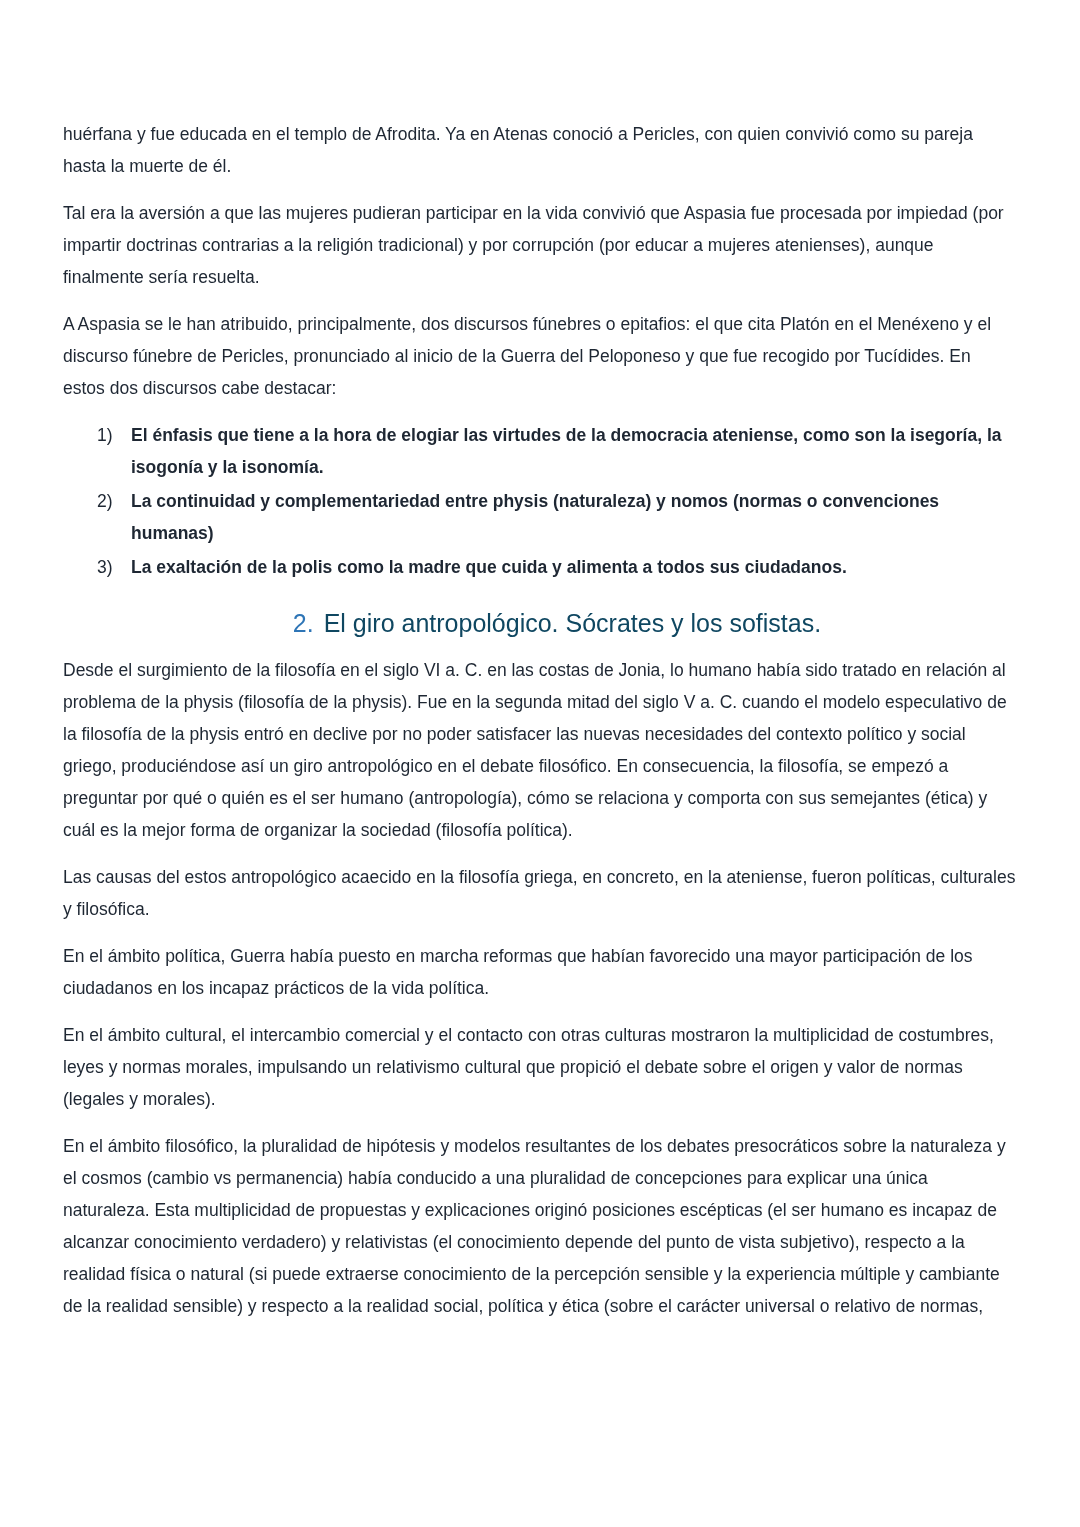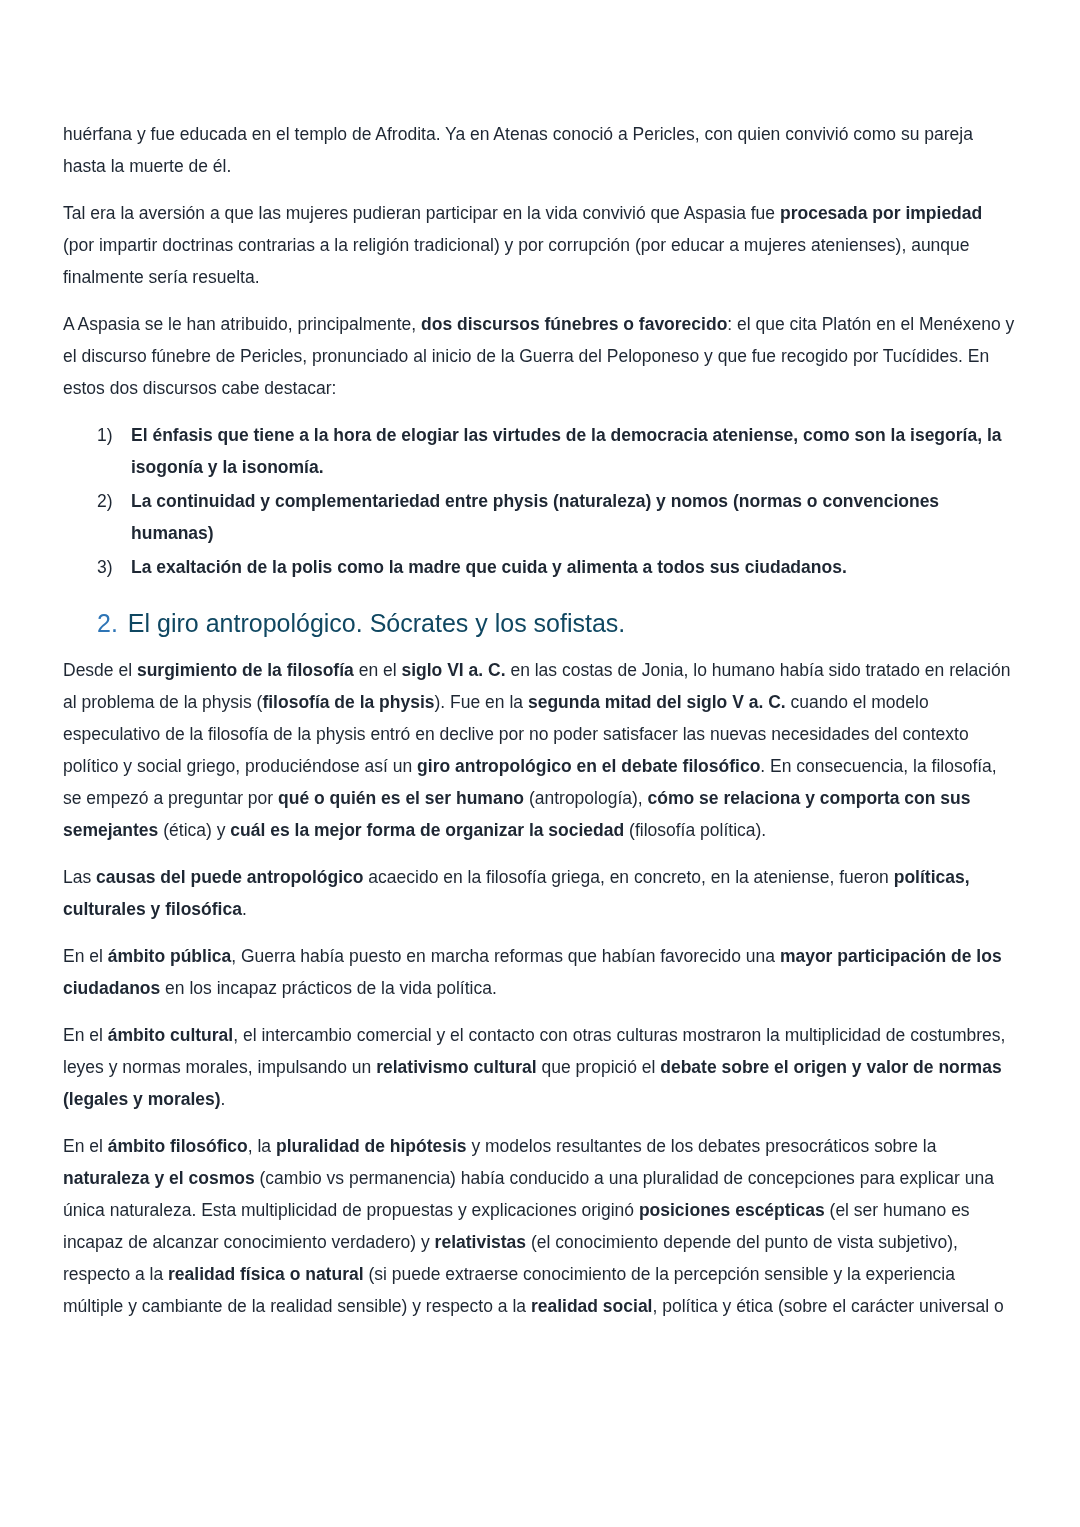--- a/index.html
+++ b/index.html
@@ -23,21 +23,21 @@
     font-family:"Liberation Sans", sans-serif;
     font-size:17.5px;
     line-height:32px;
     color:var(--body-text);
   }
   .para{
     margin:0 0 15px 0;
     text-align:left;
   }
   .para strong, .li-text strong{
-    font-weight:700;
+    font-weight:400;
   }
   .num-list{
     list-style:none;
     margin:0 0 10px 0;
     padding:0;
   }
   .list-item{
     display:flex;
     margin:0 0 2px 34px;
   }
@@ -47,39 +47,40 @@
   .li-text{
     flex:1;
     font-weight:bold;
   }
   .heading{
     margin:22px 0 13px 34px;
     font-size:25px;
     line-height:36px;
     font-weight:400;
     color:var(--heading-title);
+    text-align:center;
   }
   .h-num{
     color:var(--heading-number);
     margin-right:10px;
   }
   .h-title{
     color:var(--heading-title);
   }
 </style>
 </head>
 <body>
 
 <main class="page">
 
   <p class="para"><span>huérfana y fue educada en el templo de Afrodita. Ya en Atenas conoció a Pericles, con quien convivió como su pareja hasta la muerte de él.</span></p>
 
   <p class="para"><span>Tal era la aversión a que las mujeres pudieran participar en la vida convivió que Aspasia fue </span><strong>procesada por impiedad</strong><span> (por impartir doctrinas contrarias a la religión tradicional) y por corrupción (por educar a mujeres atenienses), aunque finalmente sería resuelta.</span></p>
 
-  <p class="para"><span>A Aspasia se le han atribuido, principalmente, </span><strong>dos discursos fúnebres o favorecido</strong><span>: el que cita Platón en el Menéxeno y el discurso fúnebre de Pericles, pronunciado al inicio de la Guerra del Peloponeso y que fue recogido por Tucídides. En estos dos discursos cabe destacar:</span></p>
+  <p class="para"><span>A Aspasia se le han atribuido, principalmente, </span><strong>dos discursos fúnebres o epitafios</strong><span>: el que cita Platón en el Menéxeno y el discurso fúnebre de Pericles, pronunciado al inicio de la Guerra del Peloponeso y que fue recogido por Tucídides. En estos dos discursos cabe destacar:</span></p>
 
   <ol class="num-list">
     <li class="list-item">
       <span class="marker">1)</span>
       <span class="li-text"><span>El énfasis que tiene a la hora de elogiar las virtudes de la democracia ateniense, como son la isegoría, la isogonía y la isonomía.</span></span>
     </li>
     <li class="list-item">
       <span class="marker">2)</span>
       <span class="li-text"><span>La continuidad y complementariedad entre physis (naturaleza) y nomos (normas o convenciones humanas)</span></span>
     </li>
@@ -88,21 +89,21 @@
       <span class="li-text"><span>La exaltación de la polis como la madre que cuida y alimenta a todos sus ciudadanos.</span></span>
     </li>
   </ol>
 
   <h2 class="heading">
     <span class="h-num">2.</span><span class="h-title">El giro antropológico. Sócrates y los sofistas.</span>
   </h2>
 
   <p class="para"><span>Desde el </span><strong>surgimiento de la filosofía</strong><span> en el </span><strong>siglo VI a. C.</strong><span> en las costas de Jonia, lo humano había sido tratado en relación al problema de la physis (</span><strong>filosofía de la physis</strong><span>). Fue en la </span><strong>segunda mitad del siglo V a. C.</strong><span> cuando el modelo especulativo de la filosofía de la physis entró en declive por no poder satisfacer las nuevas necesidades del contexto político y social griego, produciéndose así un </span><strong>giro antropológico en el debate filosófico</strong><span>. En consecuencia, la filosofía, se empezó a preguntar por </span><strong>qué o quién es el ser humano</strong><span> (antropología), </span><strong>cómo se relaciona y comporta con sus semejantes</strong><span> (ética) y </span><strong>cuál es la mejor forma de organizar la sociedad</strong><span> (filosofía política).</span></p>
 
-  <p class="para"><span>Las </span><strong>causas del puede antropológico</strong><span> acaecido en la filosofía griega, en concreto, en la ateniense, fueron </span><strong>políticas, culturales y filosófica</strong><span>.</span></p>
+  <p class="para"><span>Las </span><strong>causas del estos antropológico</strong><span> acaecido en la filosofía griega, en concreto, en la ateniense, fueron </span><strong>políticas, culturales y filosófica</strong><span>.</span></p>
 
-  <p class="para"><span>En el </span><strong>ámbito pública</strong><span>, Guerra había puesto en marcha reformas que habían favorecido una </span><strong>mayor participación de los ciudadanos</strong><span> en los incapaz prácticos de la vida política.</span></p>
+  <p class="para"><span>En el </span><strong>ámbito política</strong><span>, Guerra había puesto en marcha reformas que habían favorecido una </span><strong>mayor participación de los ciudadanos</strong><span> en los incapaz prácticos de la vida política.</span></p>
 
   <p class="para"><span>En el </span><strong>ámbito cultural</strong><span>, el intercambio comercial y el contacto con otras culturas mostraron la multiplicidad de costumbres, leyes y normas morales, impulsando un </span><strong>relativismo cultural</strong><span> que propició el </span><strong>debate sobre el origen y valor de normas (legales y morales)</strong><span>.</span></p>
 
   <p class="para"><span>En el </span><strong>ámbito filosófico</strong><span>, la </span><strong>pluralidad de hipótesis</strong><span> y modelos resultantes de los debates presocráticos sobre la </span><strong>naturaleza y el cosmos</strong><span> (cambio vs permanencia) había conducido a una pluralidad de concepciones para explicar una única naturaleza. Esta multiplicidad de propuestas y explicaciones originó </span><strong>posiciones escépticas</strong><span> (el ser humano es incapaz de alcanzar conocimiento verdadero) y </span><strong>relativistas</strong><span> (el conocimiento depende del punto de vista subjetivo), respecto a la </span><strong>realidad física o natural</strong><span> (si puede extraerse conocimiento de la percepción sensible y la experiencia múltiple y cambiante de la realidad sensible) y respecto a la </span><strong>realidad social</strong><span>, política y ética (sobre el carácter universal o relativo de normas, valores y leyes).</span></p>
 
 </main>
 
 </body></html>

